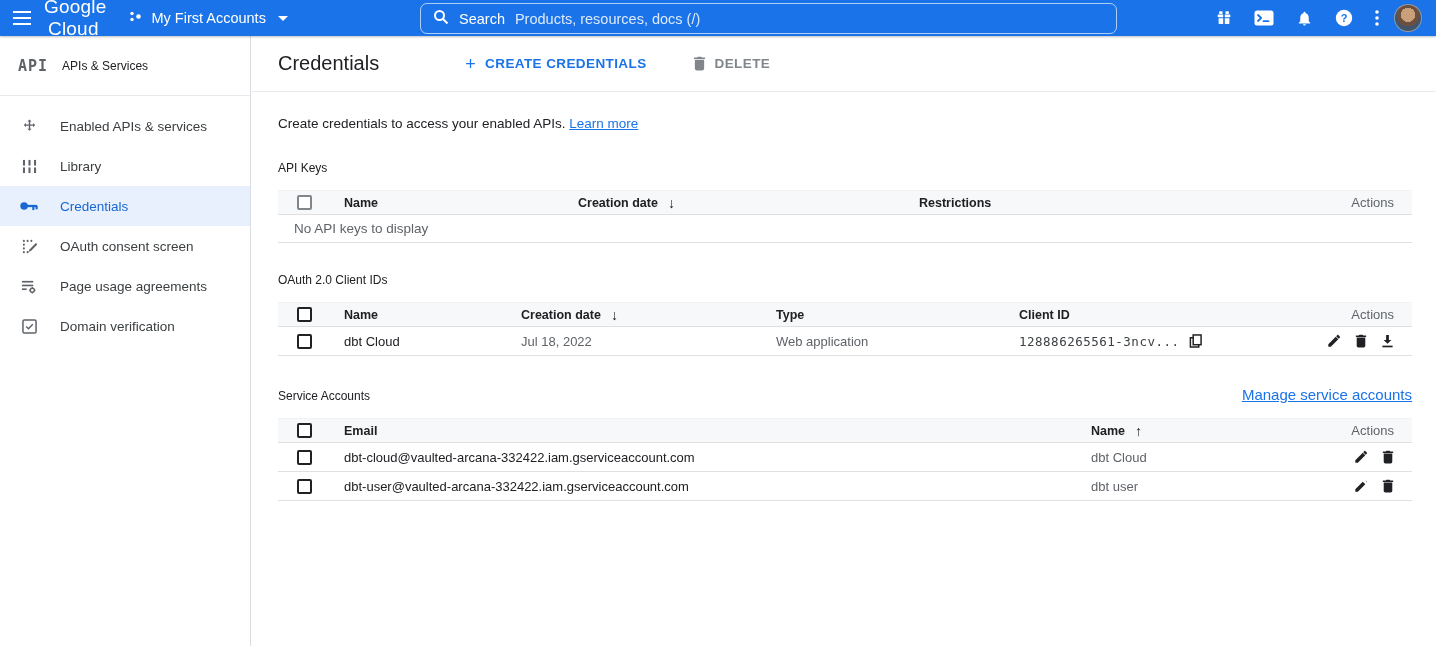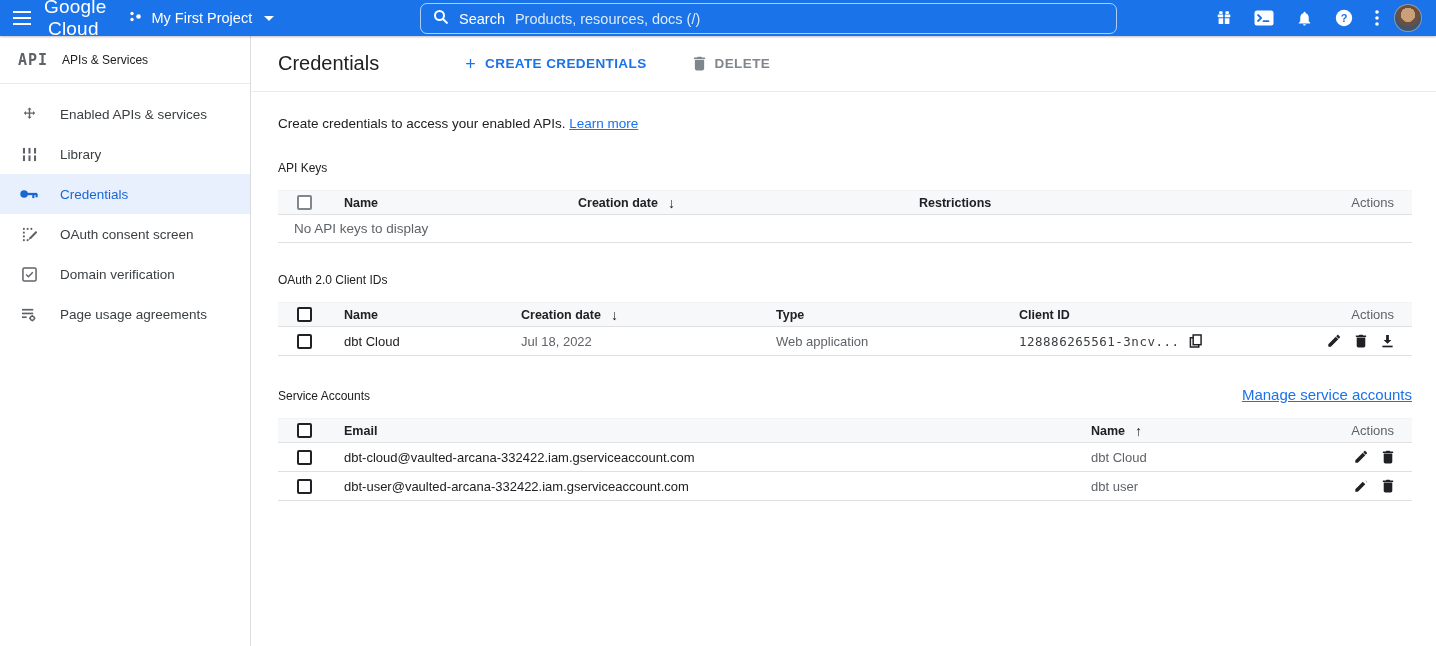--- a/index.html
+++ b/index.html
@@ -24,21 +24,21 @@
   .searchbox .ph { font-size:14.5px; color:rgba(255,255,255,.85); font-weight:400; }
   .top-icons { position:absolute; right:8px; top:0; height:36px; display:flex; align-items:center; }
   .tb-btn { width:40px; height:36px; display:flex; align-items:center; justify-content:center; cursor:pointer; }
   .avatar { width:28px; height:28px; border-radius:50%; margin-left:4px; margin-right:6px; cursor:pointer;
     background:radial-gradient(circle at 50% 38%, #c9a07a 0 34%, #6b4f3f 35% 55%, #41566b 56% 100%);
     border:1px solid rgba(255,255,255,.4); }
 
   
   .sidebar { position:absolute; top:36px; left:0; bottom:0; width:251px; background:#fff;
     border-right:1px solid #dadce0; }
-  .sidebar-head { height:48px; display:flex; align-items:center; gap:14px; padding-left:18px;
+  .sidebar-head { height:60px; display:flex; align-items:center; gap:14px; padding-left:18px;
     border-bottom:1px solid #e8eaed; }
   .api-badge { font-family:"DejaVu Sans Mono","Liberation Mono",monospace; font-weight:700;
     font-size:15px; color:#5f6368; letter-spacing:1px; }
   .sidebar-title { font-size:12px; color:#202124; }
   .nav { padding-top:10px; }
   .nav-item { height:40px; display:flex; align-items:center; gap:22px; padding-left:20px;
     font-size:13.5px; color:#3c4043; cursor:pointer; }
   .nav-item .ic { width:18px; display:flex; justify-content:center; color:#5f6368; }
   .nav-item.selected { background:#e8f0fe; color:#1967d2; }
   .nav-item.selected .ic { color:#1967d2; }
@@ -104,21 +104,21 @@
     <div class="project-picker">
       <span>
         <svg width="15" height="15" viewBox="0 0 15 15">
             <g fill="#fff">
               <circle cx="4" cy="4.5" r="1.7"></circle>
               <circle cx="4" cy="10.5" r="1.7"></circle>
               <circle cx="10.5" cy="7.5" r="2.3"></circle>
             </g>
           </svg>
       </span>
-      <span>My First Project</span>
+      <span>My First Accounts</span>
       <span class="caret"></span>
     </div>
     <div class="searchbox">
       <span>
         <svg width="16" height="16" viewBox="0 0 16 16">
             <circle cx="6.5" cy="6.5" r="4.5" fill="none" stroke="#fff" stroke-width="2"></circle>
             <line x1="10" y1="10" x2="14.5" y2="14.5" stroke="#fff" stroke-width="2"></line>
           </svg>
       </span>
       <span class="lbl">Search</span>
@@ -215,41 +215,41 @@
               <circle cx="2" cy="10" r="1.1"></circle>
               <circle cx="2" cy="14" r="1.1"></circle>
               <circle cx="6" cy="14" r="1.1"></circle>
               <path d="M14.8 4.2l-6.6 6.6-1.4 3 3-1.4 6.6-6.6z"></path>
             </svg>
         </span>
         <span>OAuth consent screen</span>
       </div>
       <div class="nav-item">
         <span class="ic">
-          <svg width="15" height="15" viewBox="0 0 16 16">
-              <rect x="1" y="1" width="14" height="14" rx="1.5" fill="none" stroke="currentColor" stroke-width="1.6"></rect>
-              <path d="M4.5 8l2.4 2.4 4.6-4.8" fill="none" stroke="currentColor" stroke-width="1.6"></path>
-            </svg>
-        </span>
-        <span>Domain verification</span>
-      </div>
-      <div class="nav-item">
-        <span class="ic">
           <svg width="16" height="15" viewBox="0 0 17 16" fill="currentColor">
               <rect x="1" y="2" width="12" height="1.8"></rect>
               <rect x="1" y="6" width="12" height="1.8"></rect>
               <rect x="1" y="10" width="5" height="1.8"></rect>
               <circle cx="12" cy="12" r="2.2" fill="none" stroke="currentColor" stroke-width="1.5"></circle>
               <rect x="11.3" y="8.6" width="1.4" height="1.6"></rect>
               <rect x="11.3" y="13.8" width="1.4" height="1.6"></rect>
               <rect x="8.6" y="11.3" width="1.6" height="1.4"></rect>
               <rect x="13.8" y="11.3" width="1.6" height="1.4"></rect>
             </svg>
         </span>
         <span>Page usage agreements</span>
+      </div>
+      <div class="nav-item">
+        <span class="ic">
+          <svg width="15" height="15" viewBox="0 0 16 16">
+              <rect x="1" y="1" width="14" height="14" rx="1.5" fill="none" stroke="currentColor" stroke-width="1.6"></rect>
+              <path d="M4.5 8l2.4 2.4 4.6-4.8" fill="none" stroke="currentColor" stroke-width="1.6"></path>
+            </svg>
+        </span>
+        <span>Domain verification</span>
       </div>
     </div>
   </div>
 
   <div class="main">
     <div class="page-head">
       <span class="page-title">Credentials</span>
       <button class="txt-btn create-btn">
         <span class="plus">+</span>
         <span>CREATE CREDENTIALS</span>

